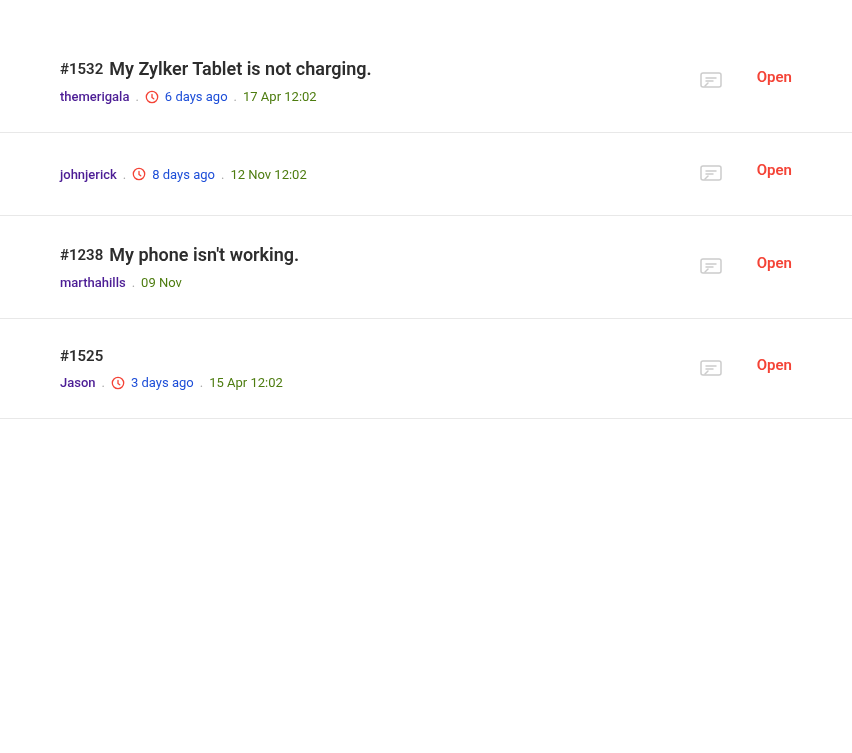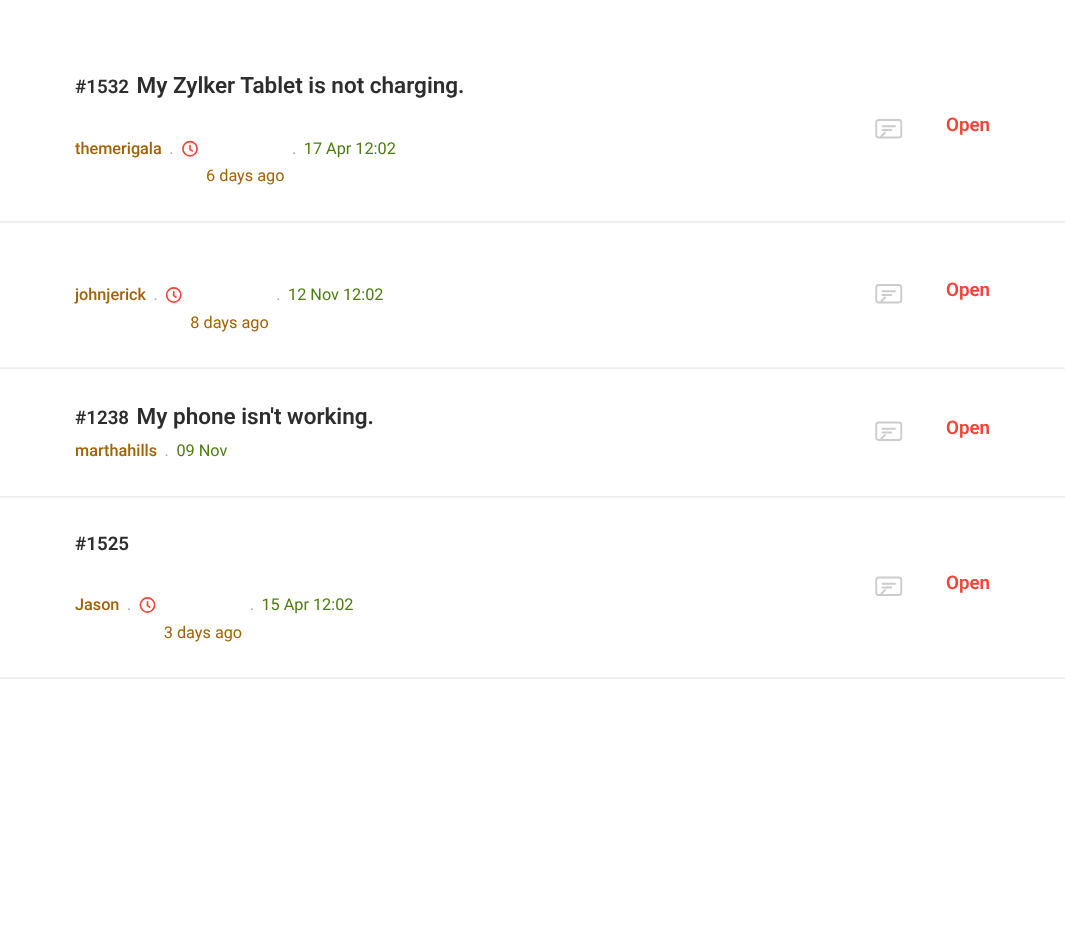--- a/index.html
+++ b/index.html
@@ -56,21 +56,21 @@
     }
 
     .ticket-meta-row {
       display: flex;
       align-items: center;
       gap: 6px;
     }
 
     .ticket-author {
       font-size: 13px;
-      color: #a16207;
+      color: #4c1d95;
       font-weight: 500;
       text-align: center;
     }
 
     .ticket-dot {
       font-size: 13px;
       color: #aaa;
     }
 
     .ticket-clock-icon {
@@ -79,22 +79,21 @@
       justify-content: center;
     }
 
     .clock-svg {
       width: 14px;
       height: 14px;
     }
 
     .ticket-age {
       font-size: 13px;
-      color: #a16207;
-      margin-top: 45px;
+      color: #1d4ed8;
     }
 
     .ticket-date {
       font-size: 13px;
       color: #4d7c0f;
     }
 
     .ticket-right {
       display: flex;
       gap: 18px;

